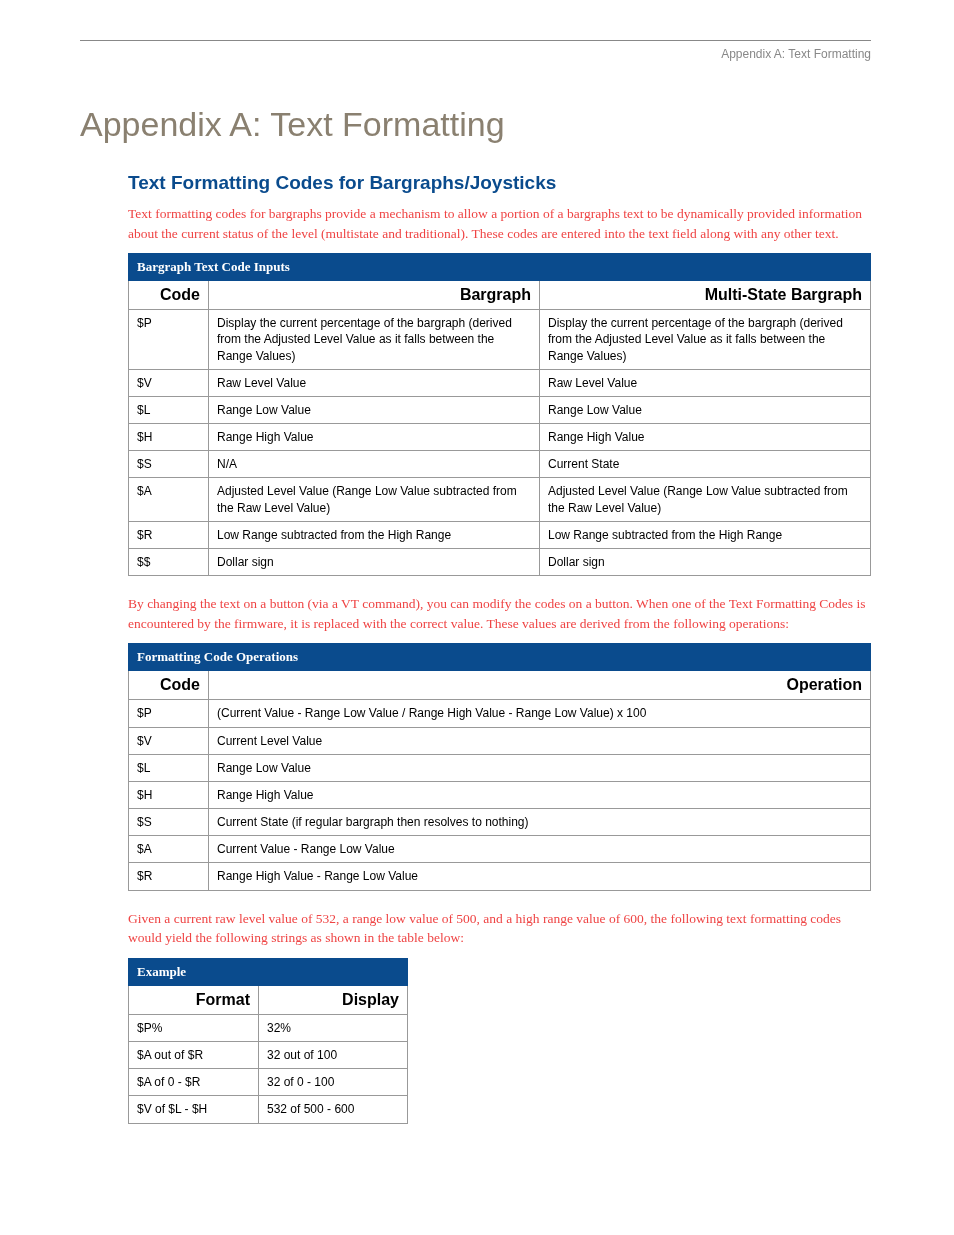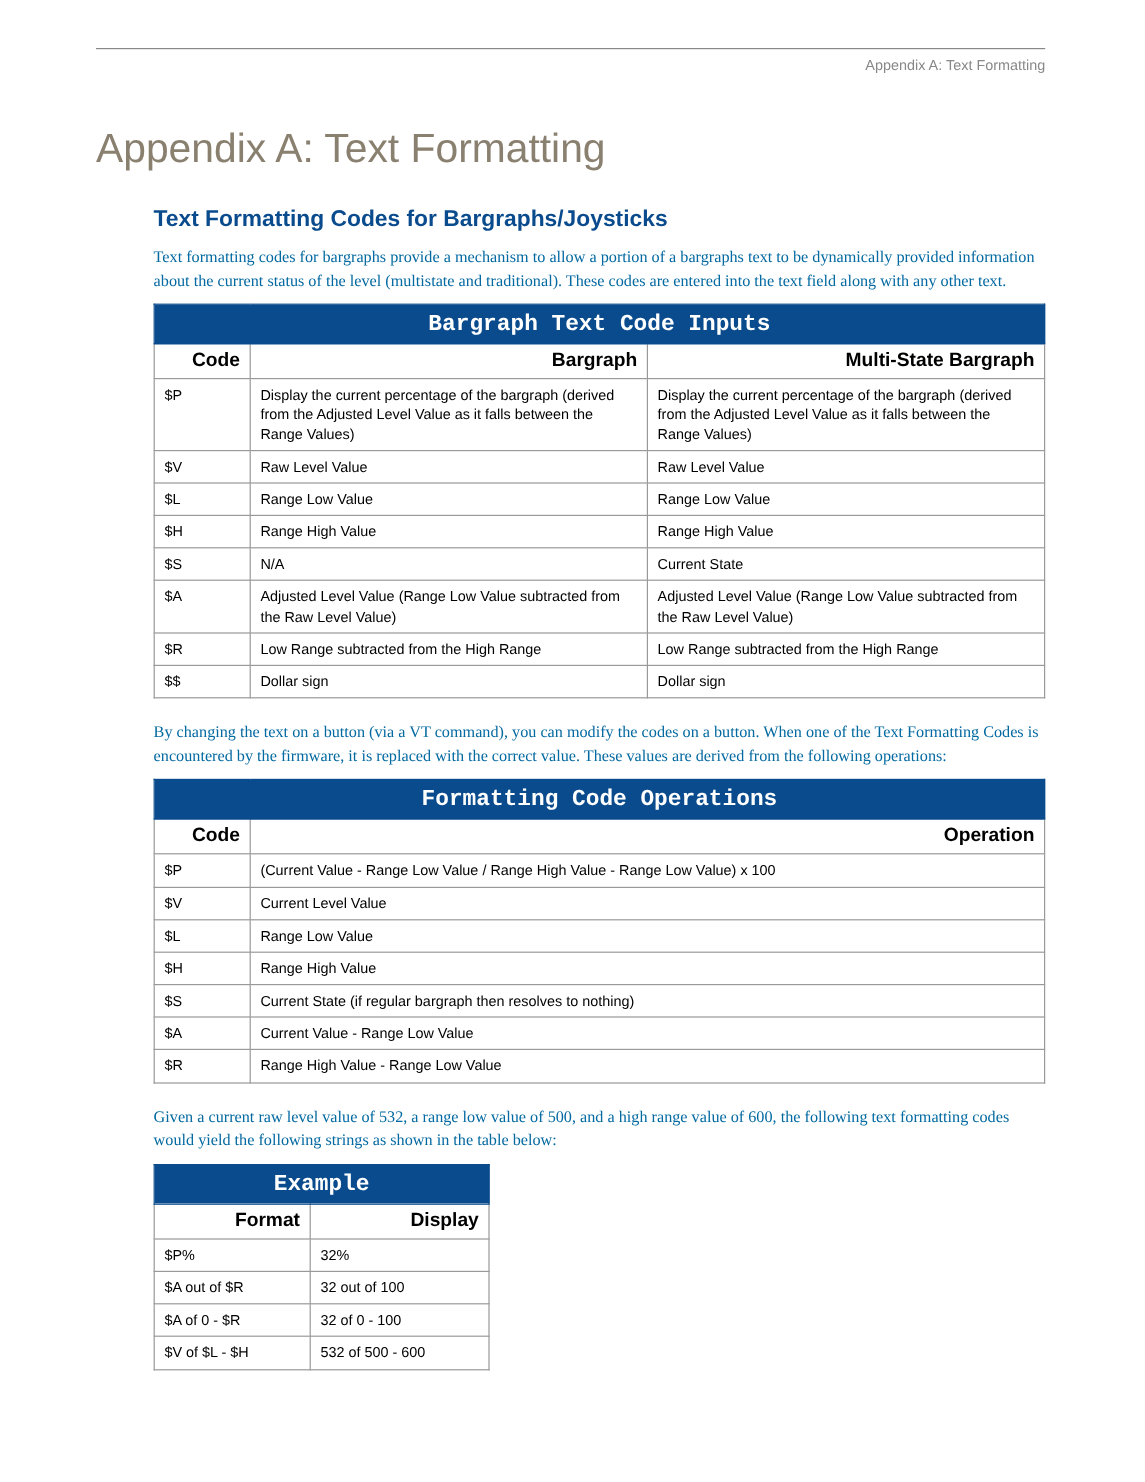--- a/index.html
+++ b/index.html
@@ -41,37 +41,37 @@
     font-family: "Gill Sans", "Segoe UI", Arial, sans-serif;
     font-weight: 600;
     color: #0a4b8d;
     font-size: 19px;
     margin: 0 0 10px 0;
   }
   p {
     font-size: 13.5px;
     line-height: 1.45;
     margin: 0 0 10px 0;
-    color: #0369a1;
+    color: #ef4444;
   }
   table {
     border-collapse: collapse;
     font-family: Arial, Helvetica, sans-serif;
     font-size: 12px;
     margin: 6px 0 18px 0;
   }
   table.full { width: 100%; }
   table.short { width: 280px; }
   th.banner {
     background: #0a4b8d;
     color: #fff;
-    font-family: Liberation Mono, monospace;
+    font-family: Liberation Serif, serif;
     font-weight: 600;
-    font-size: 19px;
-    text-align: center;
+    font-size: 13px;
+    text-align: left;
     padding: 5px 8px;
     border: 1px solid #0a4b8d;
   }
   th.colhead {
     background: #fff;
     font-weight: bold;
     text-align: right;
     padding: 5px 8px;
     border: 1px solid #999;
     font-size: 16px;

